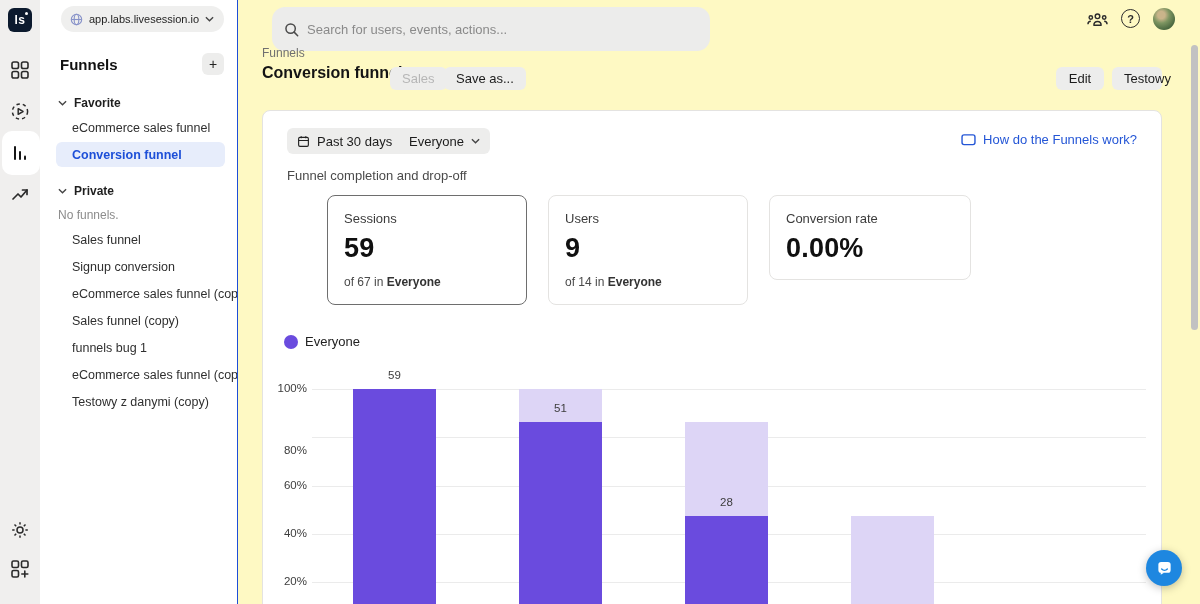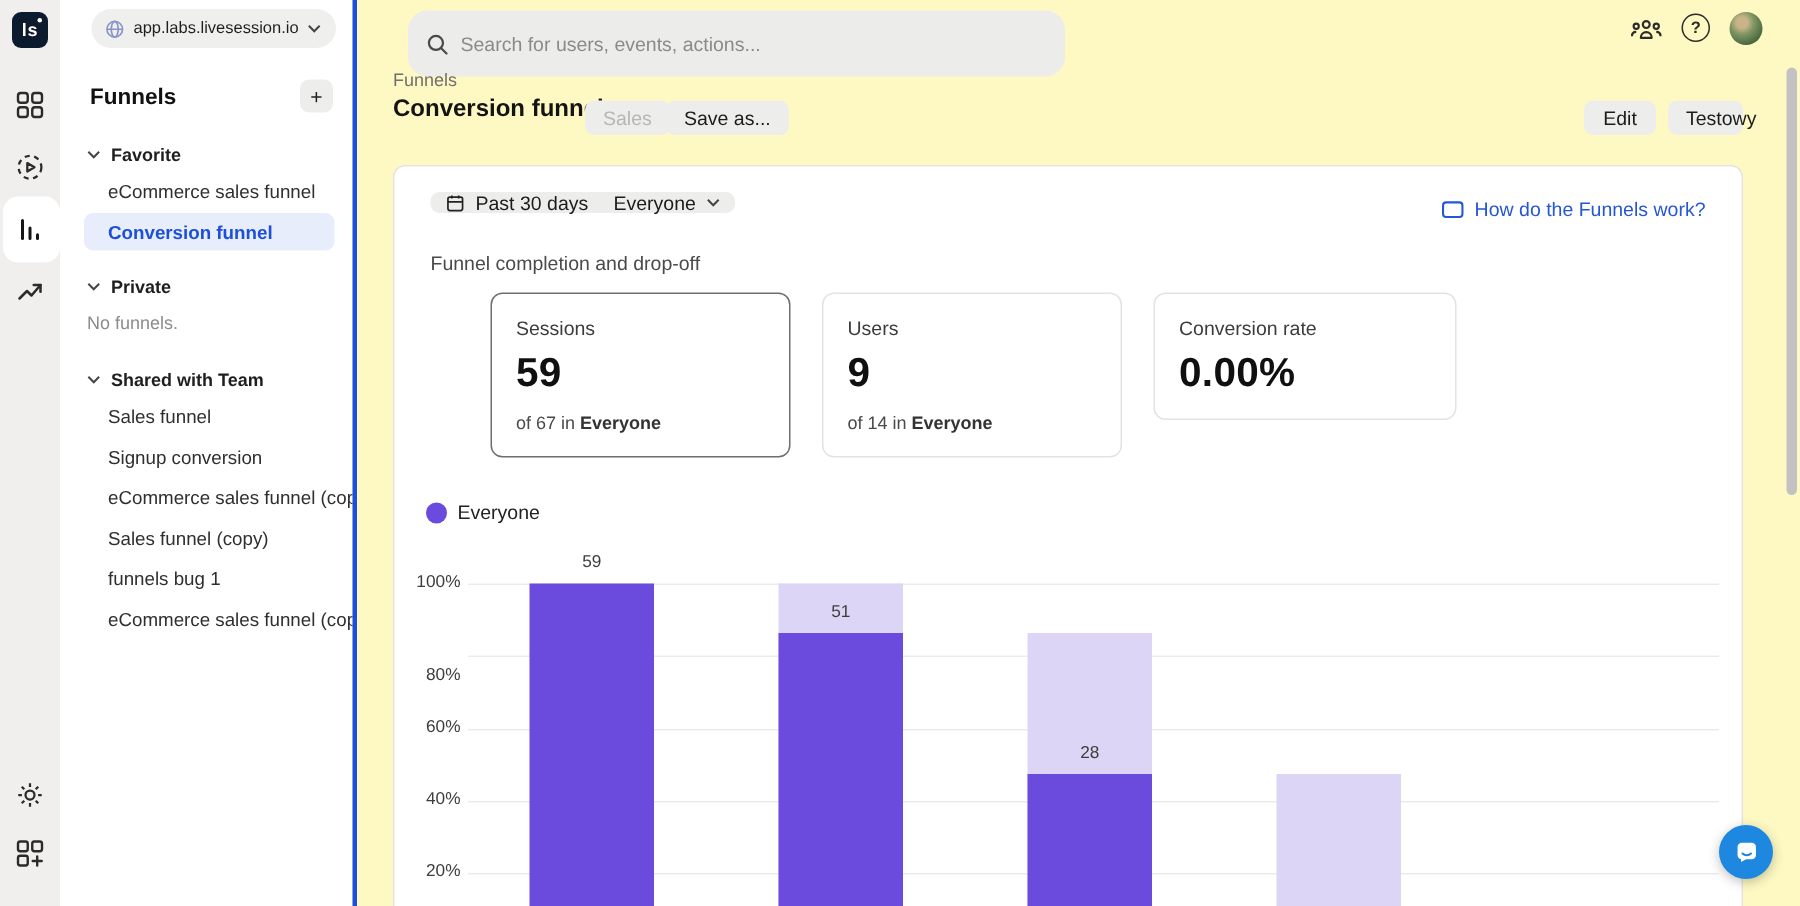--- a/index.html
+++ b/index.html
@@ -10,21 +10,21 @@
   
   .rail { position:absolute; left:0; top:0; width:40px; height:604px; background:#f0efee; }
   .logo { position:absolute; left:8px; top:8px; width:24px; height:24px; background:#0c1a2e;
     border-radius:6px; color:#fff; font-size:12px; font-weight:bold; display:flex;
     align-items:center; justify-content:center; letter-spacing:.5px; }
   .logo .dot { position:absolute; right:4px; top:4px; width:3px; height:3px; border-radius:50%; background:#fff; }
   .rail-ic { position:absolute; left:10px; width:20px; height:20px; display:flex; align-items:center; justify-content:center; cursor:pointer; }
   .active-tile { position:absolute; left:2px; top:131px; width:38px; height:44px; background:#fff; border-radius:10px; }
 
   
-  .sidebar { position:absolute; left:40px; top:0; width:198px; height:604px; background:#fff; border-right:3px solid #1d4ed8; }
+  .sidebar { position:absolute; left:40px; top:0; width:198px; height:604px; background:#fff; border-right:1px solid #1d4ed8; }
   .domain-pill { position:absolute; left:21px; top:6px; height:26px; max-width:168px; background:#efefee;
     border-radius:13px; display:inline-flex; align-items:center; gap:6px; padding:0 10px 0 9px; cursor:pointer; }
   .domain-pill span { font-size:11px; font-weight:500; color:#1f1f1f; white-space:nowrap; }
   .panel-head { position:absolute; left:20px; right:13px; top:52px; height:24px; display:flex; align-items:center; justify-content:space-between; }
   .panel-head h1 { font-size:15px; font-weight:700; color:#111; }
   .add-btn { width:22px; height:22px; border:none; background:#ededec; border-radius:6px; font-size:14px; color:#222; cursor:pointer; line-height:20px; }
   .side-sections { position:absolute; left:0; right:0; top:88px; }
   .sec-head { display:flex; align-items:center; gap:7px; margin-left:18px; height:18px; cursor:pointer; }
   .sec-head span { font-size:12px; font-weight:700; color:#1f1f1f; }
   .side-item { height:27px; display:flex; align-items:center; padding-left:32px; font-size:12.5px; color:#2f2f2f;
@@ -49,21 +49,21 @@
 
   .breadcrumb { position:absolute; left:24px; top:46px; font-size:12px; color:#707070; }
   .page-title { position:absolute; left:24px; top:64px; font-size:16px; font-weight:700; color:#141414; }
   .btn { position:absolute; top:67px; height:23px; border:none; border-radius:6px; background:#ededec;
     font-size:13px; color:#1c1c1c; padding:0 12px; cursor:pointer; font-family:"Liberation Sans", sans-serif; }
   .btn.disabled { color:#b6b6b6; cursor:default; }
 
   
   .funnel-card { position:absolute; left:24px; top:110px; width:900px; height:560px;
     border:1px solid #e4e3e1; border-radius:8px; background:#fff; }
-  .chip { position:absolute; top:17px; height:14px; background:#ededec; border:none; border-radius:6px;
+  .chip { position:absolute; top:17px; height:26px; background:#ededec; border:none; border-radius:6px;
     display:inline-flex; align-items:center; gap:7px; padding:0 10px; font-size:13px; font-weight:500;
     color:#1c1c1c; cursor:pointer; font-family:"Liberation Sans", sans-serif; }
   .help-link { position:absolute; right:24px; top:21px; display:flex; align-items:center; gap:7px;
     font-size:13px; font-weight:500; color:#2456d6; cursor:pointer; text-decoration:none; }
   .card-subtitle { position:absolute; left:24px; top:57px; font-size:13px; color:#4a4a4a; }
   .stats { position:absolute; left:24px; top:84px; display:flex; gap:21px; align-items:flex-start;margin-left:40px; }
   .stat { width:200px; border:1px solid #e4e3e1; border-radius:8px; padding:15px 16px; background:#fff; cursor:pointer; }
   .stat.selected { border-color:#6e6e6e; }
   .stat .lbl { font-size:13px; color:#3c3c3c; }
   .stat .val { font-size:27px; font-weight:700; color:#101010; margin-top:7px; letter-spacing:.2px; }
@@ -164,32 +164,27 @@
         </div>
         <div class="side-item mt2">eCommerce sales funnel</div>
         <div class="side-item selected">Conversion funnel</div>
         <div class="sec-head mt15">
           <svg width="9" height="6" viewBox="0 0 10 6" fill="none" stroke="#444" stroke-width="1.5">
             <polyline points="1,1 5,5 9,1"></polyline>
           </svg>
           <span>Private</span>
         </div>
         <div class="empty-note">No funnels.</div>
-        <div class="sec-head mt20">
-          <svg width="9" height="6" viewBox="0 0 10 6" fill="none" stroke="#444" stroke-width="1.5">
-            <polyline points="1,1 5,5 9,1"></polyline>
-          </svg>
-          <span>Shared with Team</span>
-        </div>
         <div class="side-item mt2">Sales funnel</div>
         <div class="side-item">Signup conversion</div>
         <div class="side-item">eCommerce sales funnel (cop…</div>
         <div class="side-item">Sales funnel (copy)</div>
         <div class="side-item">funnels bug 1</div>
         <div class="side-item">eCommerce sales funnel (cop…</div>
+        <div class="side-item">Testowy z danymi (copy)</div>
       </div>
   </nav>
 
   <main class="main">
     <div class="search">
       <svg width="15" height="15" viewBox="0 0 17 17" fill="none" stroke="#4a4a4a" stroke-width="1.7" stroke-linecap="round">
         <circle cx="7.5" cy="7.5" r="5.3"></circle>
           <path d="M11.5 11.5 L15.5 15.5"></path>
       </svg>
       <input type="text" placeholder="Search for users, events, actions..." style="">

